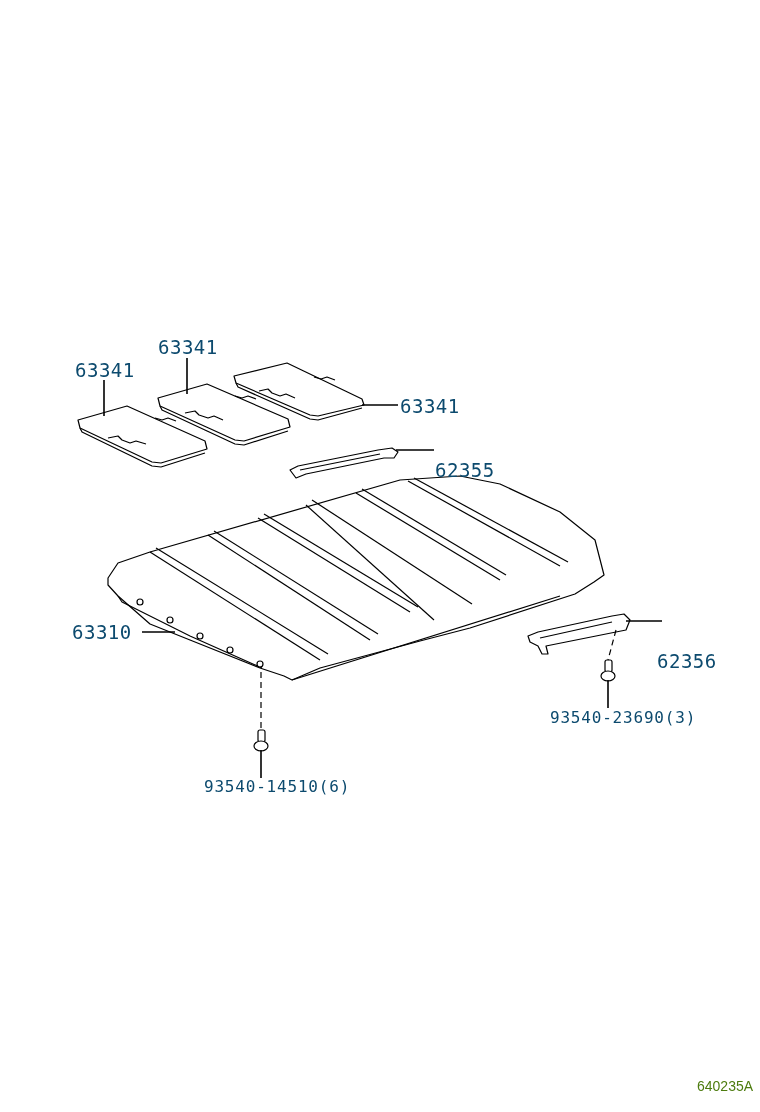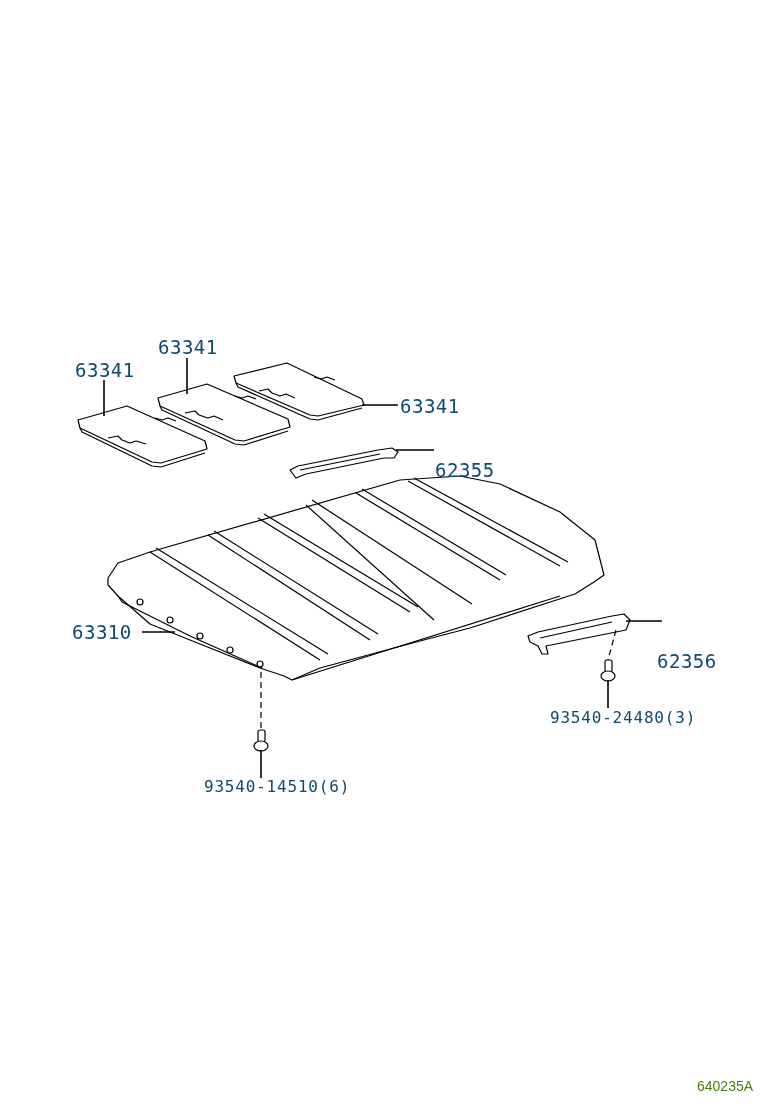--- a/index.html
+++ b/index.html
@@ -110,15 +110,15 @@
     <line class="ld" x1="608" y1="680" x2="608" y2="708"></line>
   </svg>
 
   <span class="label" style="left:75px;top:361px;">63341</span>
   <span class="label" style="left:158px;top:338px;">63341</span>
   <span class="label" style="left:400px;top:397px;">63341</span>
   <span class="label" style="left:435px;top:461px;">62355</span>
   <span class="label" style="left:72px;top:623px;">63310</span>
   <span class="label" style="left:657px;top:612px;margin-top:40px;">62356</span>
   <span class="label small" style="left:204px;top:779px;text-align:right;">93540-14510(6)</span>
-  <span class="label small" style="left:550px;top:710px;">93540-24480(3)</span>
+  <span class="label small" style="left:550px;top:710px;">93540-23690(3)</span>
   <span class="code" style="left:697px;top:1079px;">640235A</span>
 </div>
 
 </body></html>

